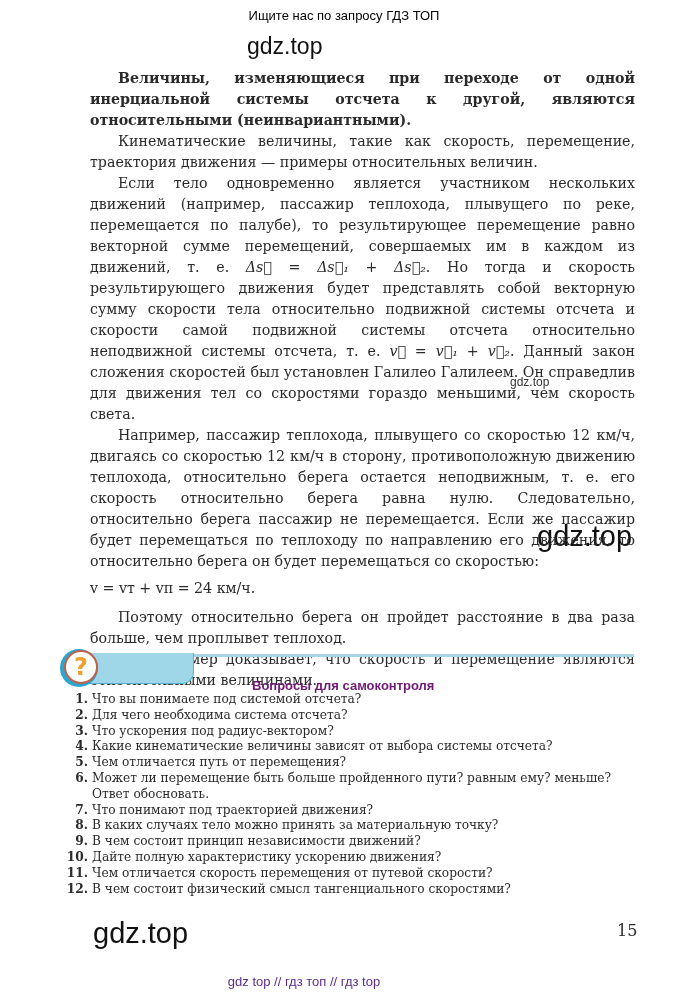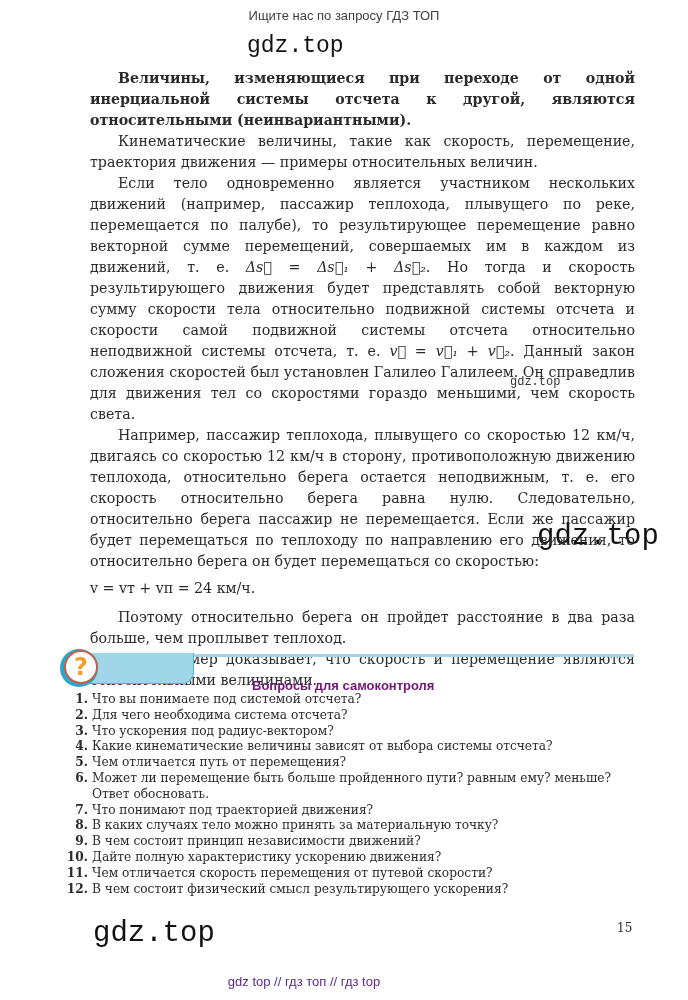--- a/index.html
+++ b/index.html
@@ -1,22 +1,22 @@
 <!DOCTYPE html>
 <html><head>
 <meta charset="utf-8">
 <style>
   html, body { margin: 0; padding: 0; background: #ffffff; }
   body { width: 688px; height: 1000px; position: relative; overflow: hidden; }
   .serif { font-family: "DejaVu Serif", "Liberation Serif", serif; color: #2a2a2a; }
   .sans { font-family: "Liberation Sans", "DejaVu Sans", sans-serif; }
 
   #top-banner { position: absolute; top: 8px; left: 0; width: 688px; text-align: center;
-    font-size: 13px; color: #404040; }
-  .wm { position: absolute; color: #111; font-family: Liberation Mono, monospace; }
+    font-size: 13px; color: #000000; }
+  .wm { position: absolute; color: #111; font-family: Liberation Sans, sans-serif; }
   #wm-1 { top: 33px; left: 247px; font-size: 23px; }
   #wm-2 { top: 375px; left: 510px; font-size: 12px; color: #333; }
   #wm-3 { top: 520px; left: 537px; font-size: 29px; }
   #wm-4 { top: 917px; left: 93px; font-size: 29px; }
 
   #body-text { position: absolute; top: 68px; left: 90px; width: 545px; font-size: 14.2px;
     line-height: 21px; text-align: justify; }
   #body-text p { margin: 0; text-indent: 28px; text-align: justify; }
   #body-text p.bold { font-weight: bold; }
   #body-text p.formula { text-indent: 0; margin: 6px 0 8px 0; font-style: normal; }
@@ -31,21 +31,21 @@
     background: #ffffff; border: 2px solid #c0624a; text-align: center; font-weight: bold; font-size: 24px;
     line-height: 30px; color: #f0a030; font-family: "DejaVu Sans", sans-serif; }
   #q-header .title { position: absolute; top: 10px; left: 192px; font-size: 13px; font-weight: bold; color: #701a75; margin-top: 20px; }
 
   #questions { position: absolute; top: 692px; left: 66px; width: 575px; margin: 0; padding: 0; list-style: none;
     font-size: 12.2px; line-height: 15.8px; }
   #questions li { display: flex; }
   #questions .num { width: 22px; text-align: right; font-weight: bold; padding-right: 4px; flex: none; }
   #questions .txt { flex: 1; }
 
-  #page-number { position: absolute; top: 921px; left: 617px; font-size: 12px; }
+  #page-number { position: absolute; top: 921px; left: 617px; font-size: 16px; }
   #footer { position: absolute; top: 974px; left: 0; width: 608px; text-align: center; font-size: 13px; color: #5a2d8c; }
 </style>
 </head>
 <body>
 
 <div id="top-banner" class="sans">Ищите нас по запросу ГДЗ ТОП</div>
 <div id="wm-1" class="wm">gdz.top</div>
 <div id="wm-2" class="wm">gdz.top</div>
 <div id="wm-3" class="wm">gdz.top</div>
 <div id="wm-4" class="wm">gdz.top</div>
@@ -108,18 +108,18 @@
   <li>
       <span class="num">10.</span>
       <span class="txt">Дайте полную характеристику ускорению движения?</span>
     </li>
   <li>
       <span class="num">11.</span>
       <span class="txt">Чем отличается скорость перемещения от путевой скорости?</span>
     </li>
   <li>
       <span class="num">12.</span>
-      <span class="txt">В чем состоит физический смысл результирующего ускорения?</span>
+      <span class="txt">В чем состоит физический смысл тангенциального скоростями?</span>
     </li>
 </ul>
 
 <div id="page-number" class="serif">15</div>
 <div id="footer" class="sans">gdz top  //  гдз топ  //  гдз top</div>
 
 </body></html>

